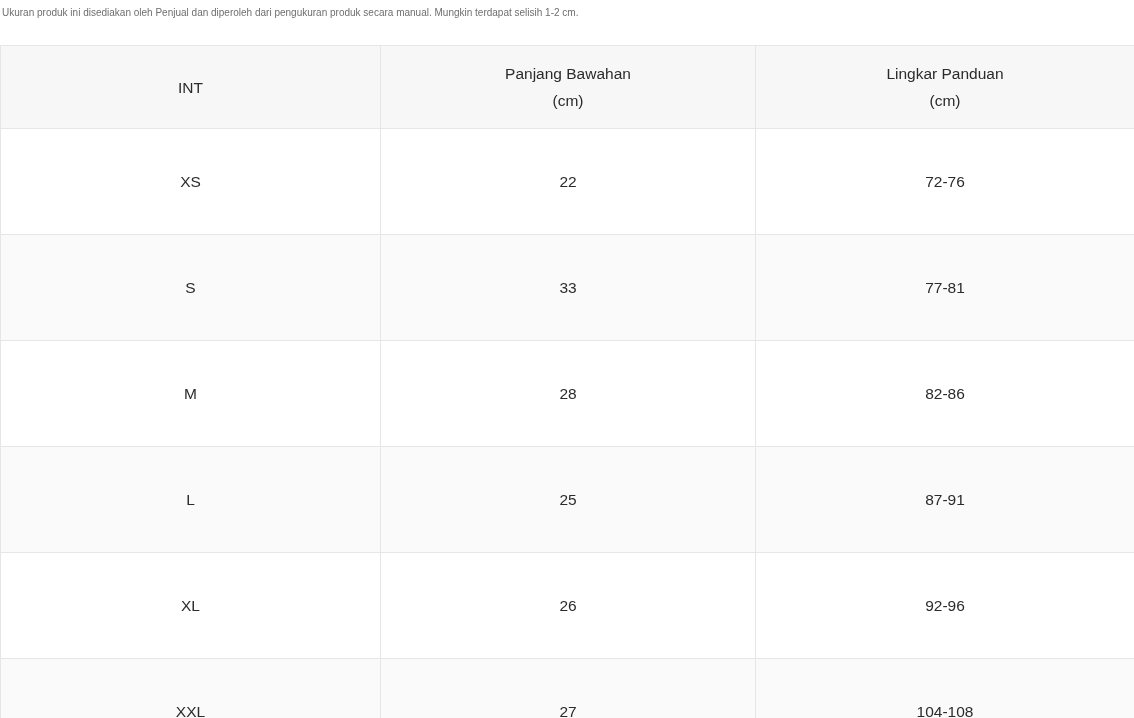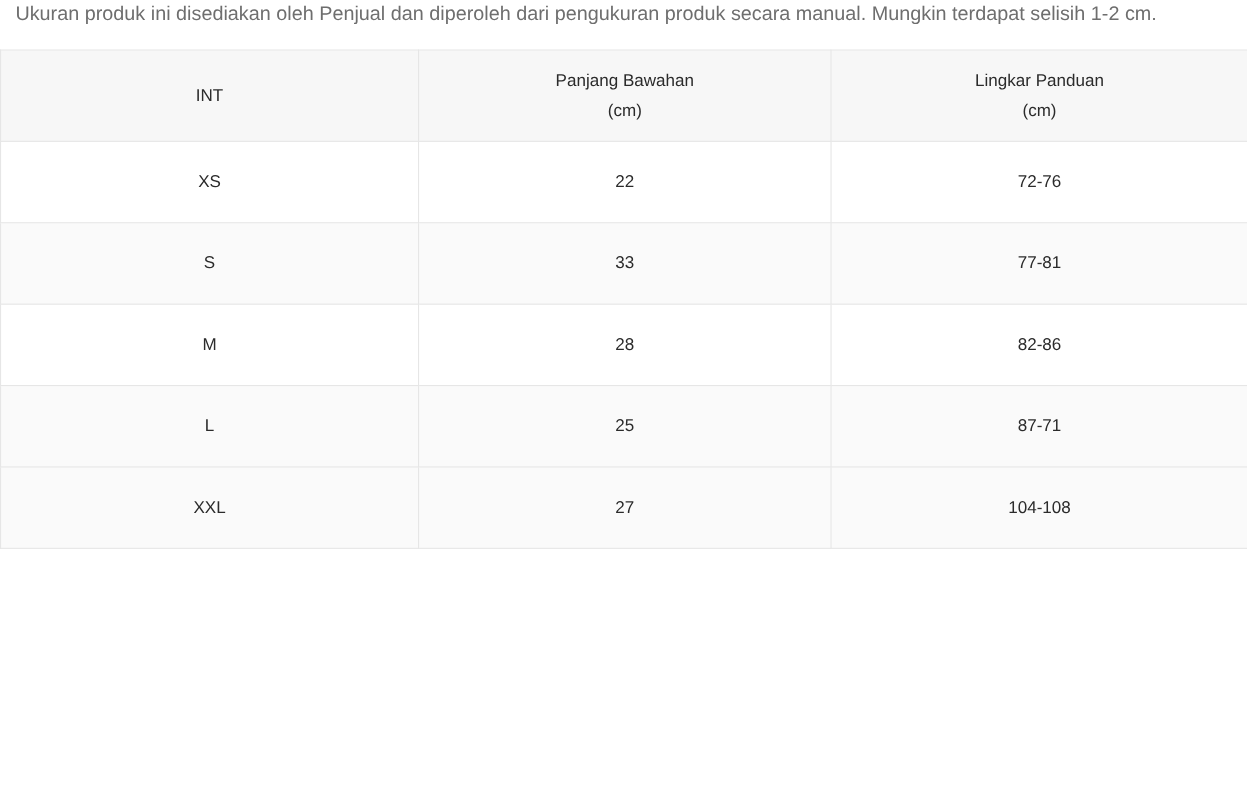--- a/index.html
+++ b/index.html
@@ -18,24 +18,24 @@
     width: 1134px;
     box-sizing: border-box;
   }
   .guide-title {
     font-size: 15px;
     line-height: 20px;
     color: #333333;
     padding: 4px 0 2px 2px;
   }
   .guide-note {
-    font-size: 18px;
+    font-size: 10px;
     line-height: 25px;
     color: #6e6e6e;
-    padding: 0 0 0 14px;
+    padding: 0 0 0 2px;
     max-width: 1132px;
   }
   table.size-table {
     border-collapse: collapse;
     width: 1134px;
     margin-top: 20px;
     table-layout: fixed;
   }
   table.size-table th,
   table.size-table td {
@@ -48,21 +48,21 @@
   table.size-table thead th {
     background: #f7f7f7;
     height: 82px;
     line-height: 27px;
     vertical-align: middle;
     padding: 0 6px;
   }
   table.size-table tbody td {
     height: 73px;
     vertical-align: middle;
-    padding: 0 6px;
+    padding: 16px 6px;
     background: #ffffff;
   }
   table.size-table tbody tr.alt td {
     background: #fafafa;
   }
   col.col-int { width: 380px; }
   col.col-len { width: 375px; }
   col.col-waist { width: 379px; }
   .unit-line { display: block; }
 </style>
@@ -106,21 +106,26 @@
         <td>77-81</td>
       </tr>
       <tr>
         <td>M</td>
         <td>28</td>
         <td>82-86</td>
       </tr>
       <tr class="alt">
         <td>L</td>
         <td>25</td>
-        <td>87-71</td>
+        <td>87-91</td>
+      </tr>
+      <tr>
+        <td>XL</td>
+        <td>26</td>
+        <td>92-96</td>
       </tr>
       <tr class="alt">
         <td>XXL</td>
         <td>27</td>
         <td>104-108</td>
       </tr>
     </tbody>
   </table>
 
 </div>

